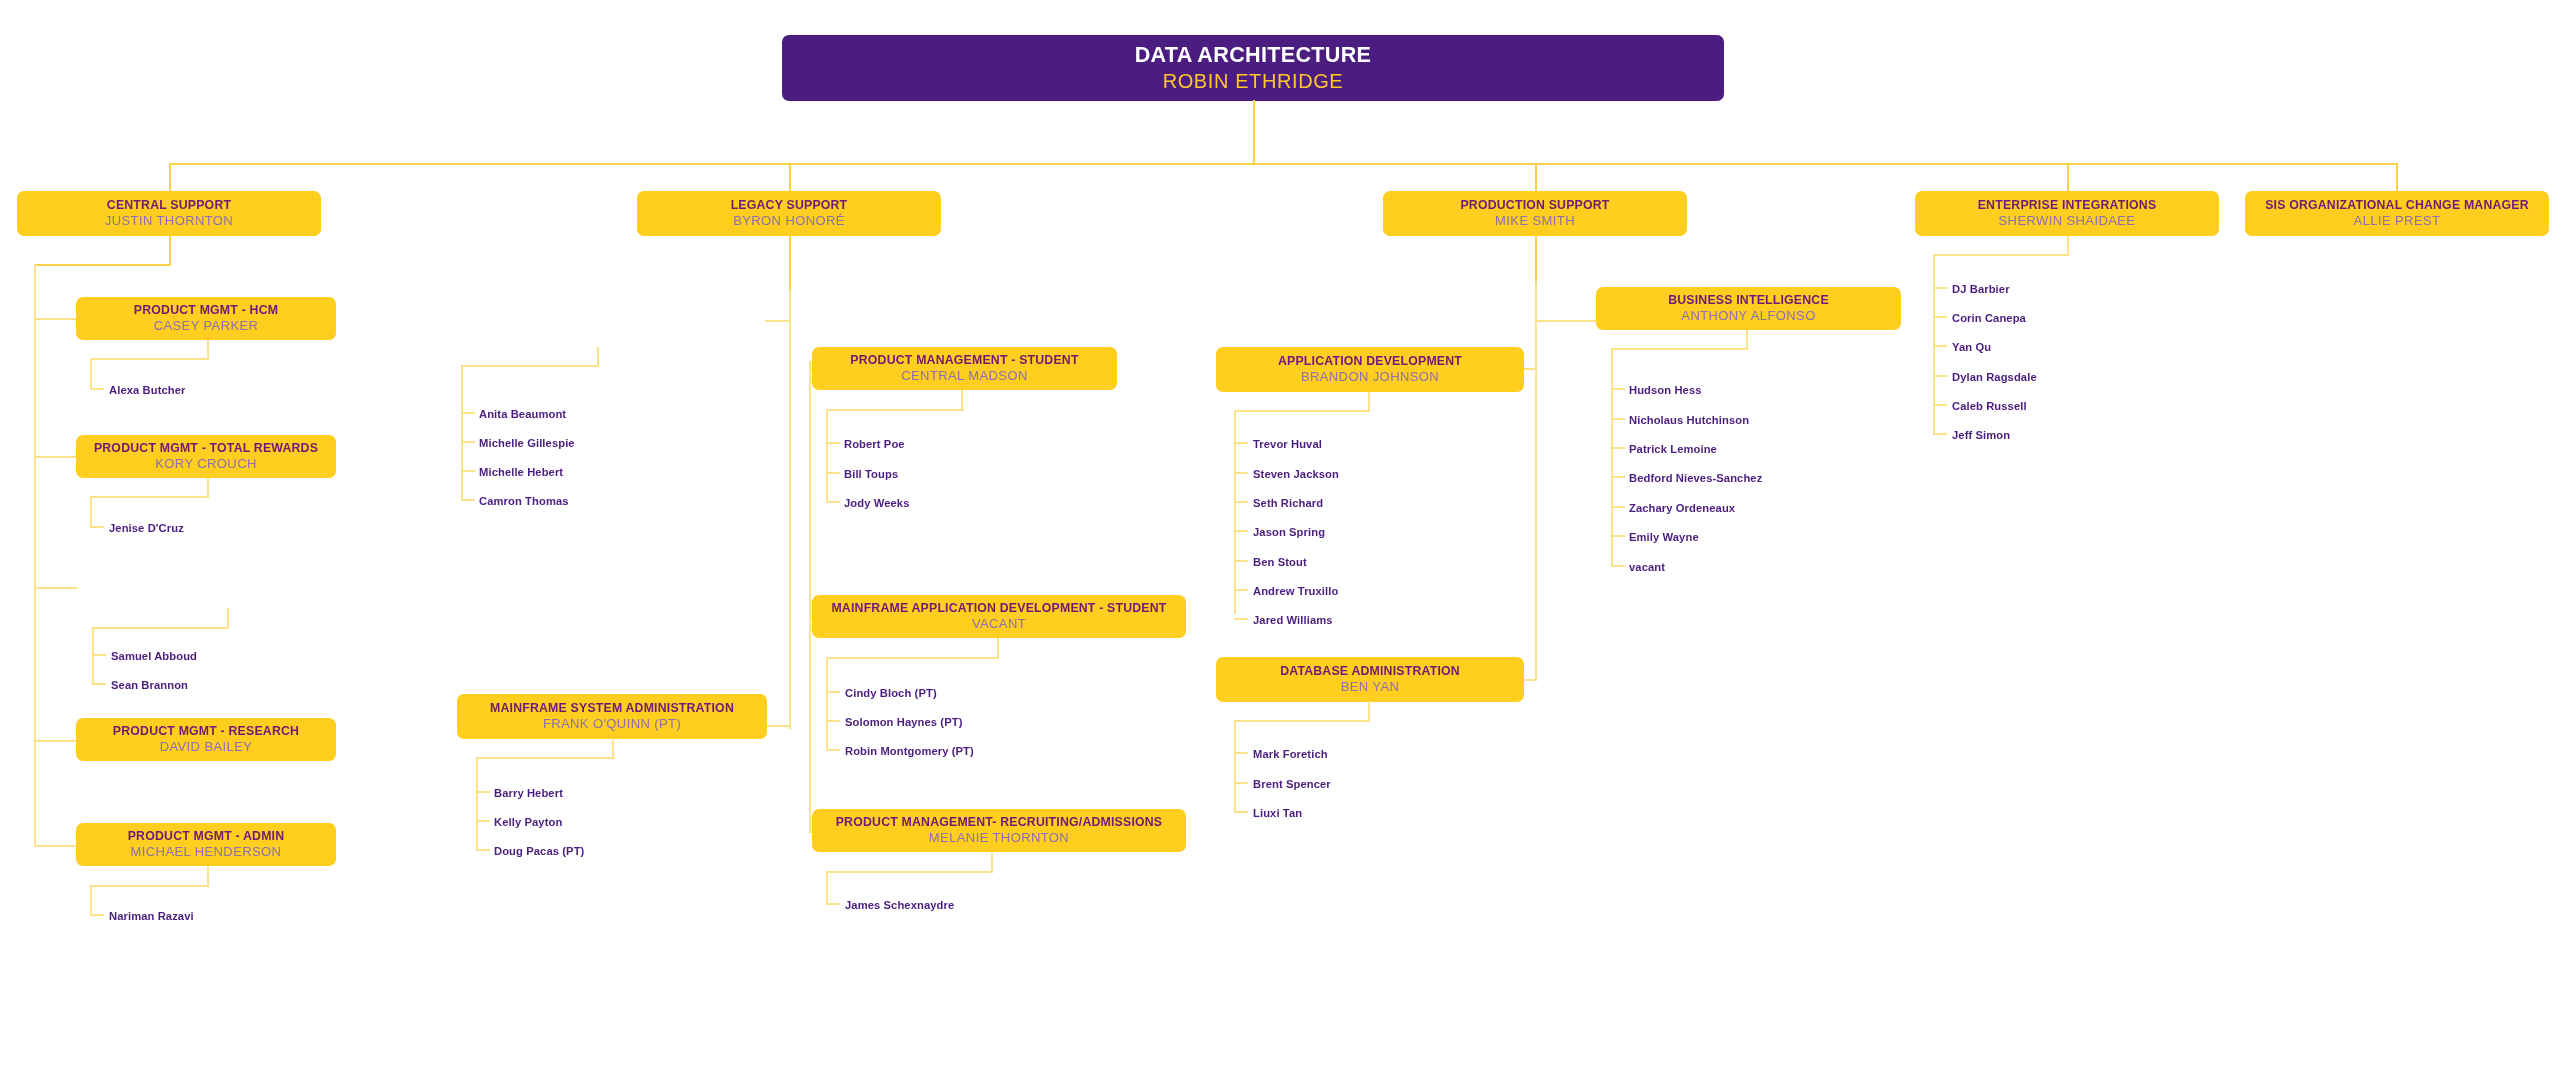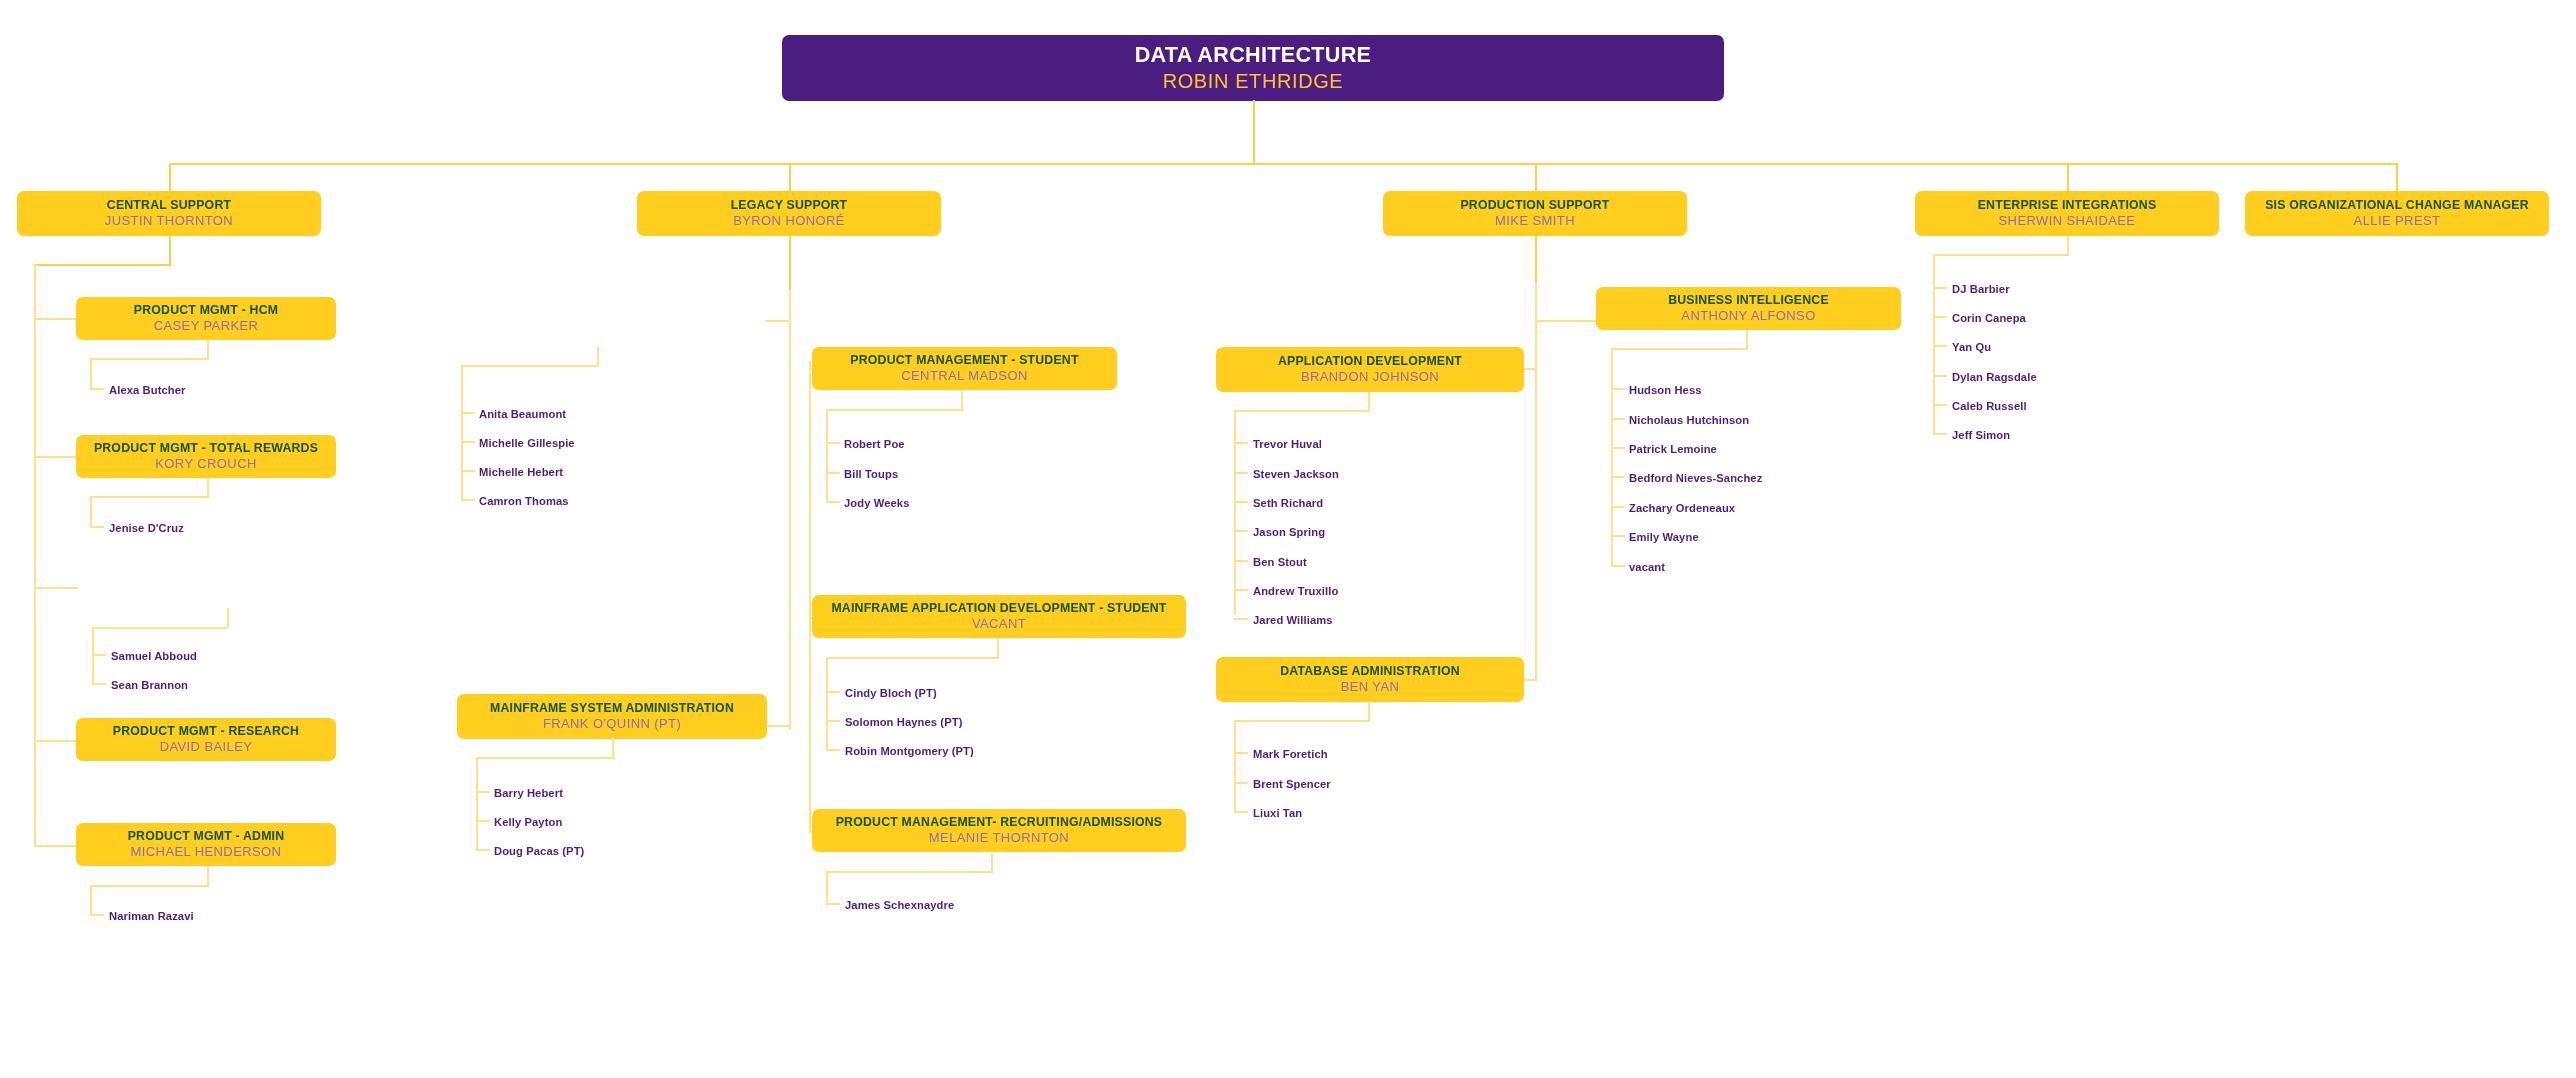--- a/index.html
+++ b/index.html
@@ -66,21 +66,21 @@
     background: #FFCE1F;
     border-radius: 7px;
     box-sizing: border-box;
     display: flex;
     flex-direction: column;
     align-items: center;
     justify-content: center;
     padding: 3.9px 7.7px;
   }
   .node-title {
-    color: #14532d;
+    color: #701a75;
     font-size: 12.3px;
     font-weight: bold;
     letter-spacing: 0.2px;
     line-height: 1.22;
     text-align: center;
     white-space: nowrap;
   }
   .node-title.wrap { white-space: normal; }
   .node-person {
     color: #8B6FAF;

